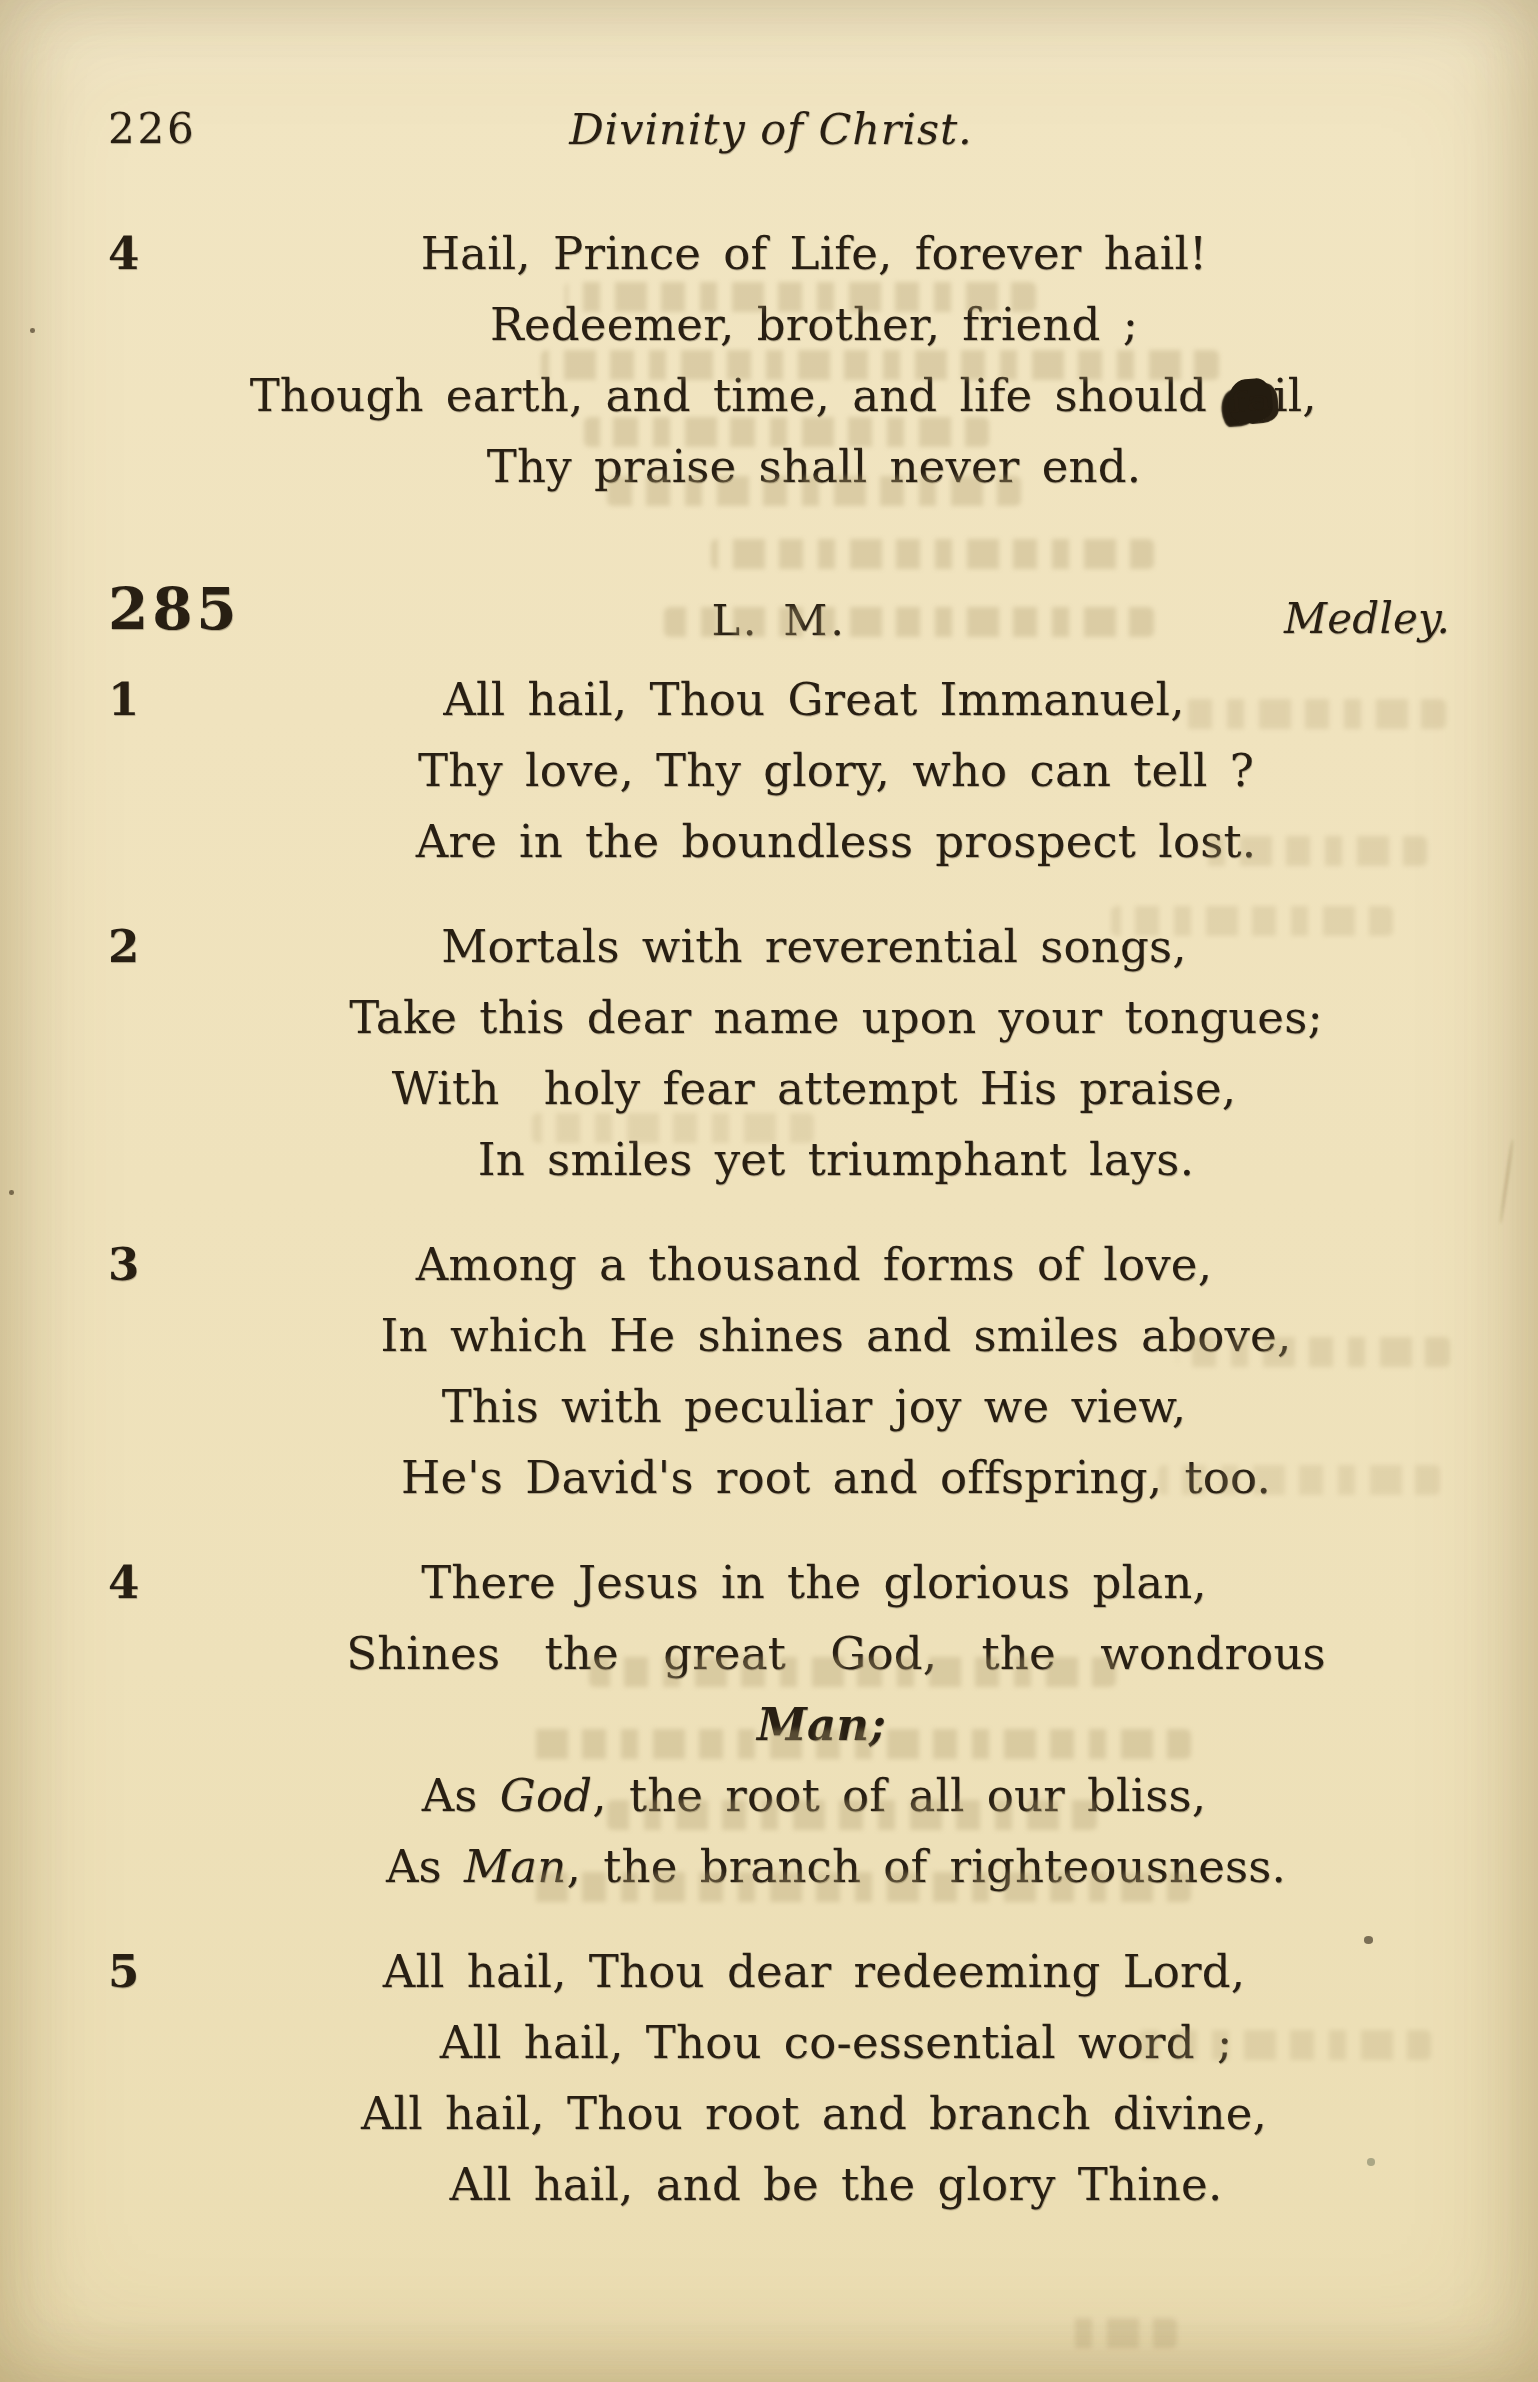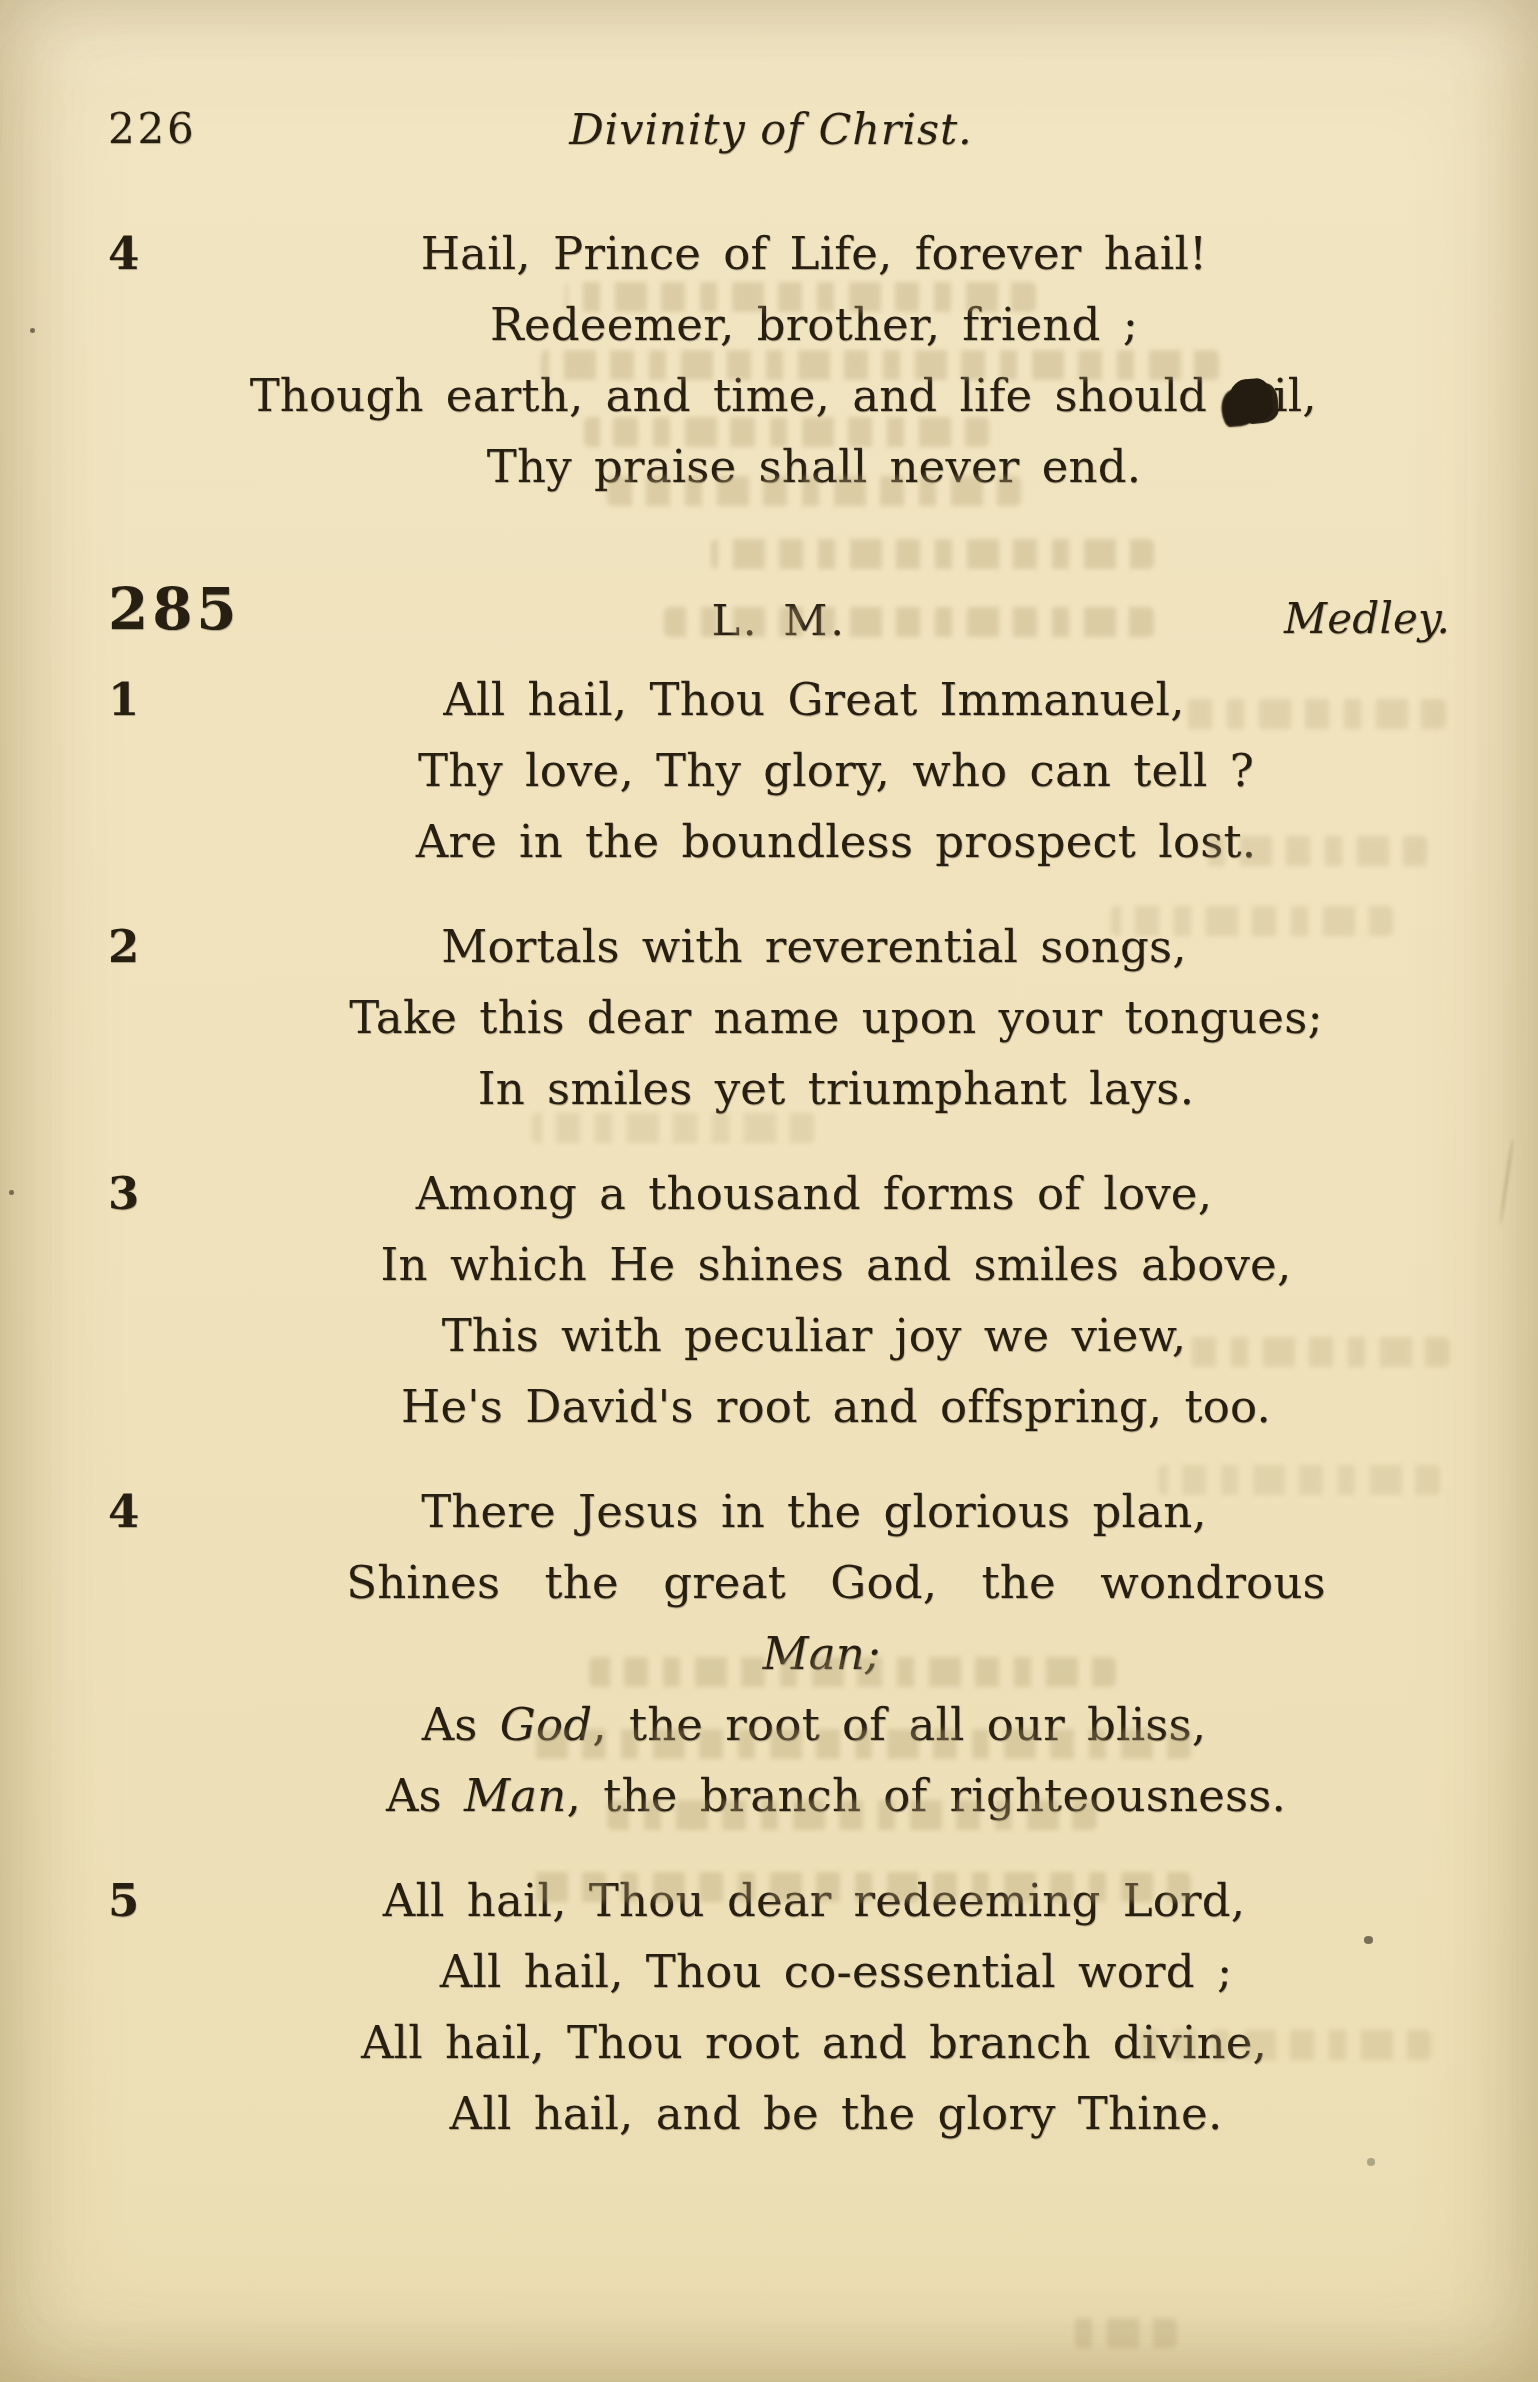--- a/index.html
+++ b/index.html
@@ -27,21 +27,21 @@
   
   .body-text{
     position:absolute;top:218px;left:108px;right:89px;
     font-size:45px;line-height:71px;word-spacing:.17em;letter-spacing:0.2px;
   }
   .verse{position:relative;margin:0 0 34px 0;}
   .verse-num{position:absolute;left:0;top:0;font-weight:bold;}
   .l{white-space:pre;text-align:center;}
   .ia{margin-left:70px;}   
   .ib{margin-left:114px;}  
-  .ic{margin-left:85px;}  
+  .ic{margin-left:85px;font-weight:bold;}  
   .if{margin-left:8.5px;}    
   .it{font-style:italic;}
   
   .hymn-head{position:relative;margin:68px 0 15px 0;height:79px;}
   .hymn-no{font-size:58px;font-weight:bold;letter-spacing:3.8px;line-height:79px;white-space:pre;}
   .hymn-meter{position:absolute;left:50%;top:15px;transform:translateX(-50%);
     font-size:43px;letter-spacing:2.8px;white-space:pre;}
   .hymn-attr{position:absolute;right:0;top:13px;font-style:italic;font-size:42px;white-space:pre;}
   
   .blot{
@@ -93,20 +93,21 @@
       <span class="verse-num txt">1</span>
       <div class="l ia txt">All hail, Thou Great Immanuel,</div>
       <div class="l ib txt">Thy love, Thy glory, who can tell ?</div>
       <div class="l ib txt">Are in the boundless prospect lost.</div>
     </div>
 
     <div class="verse">
       <span class="verse-num txt">2</span>
       <div class="l ia txt">Mortals with reverential songs,</div>
       <div class="l ib txt">Take this dear name upon your tongues;</div>
+      <div class="l ia txt">With  holy fear attempt His praise,</div>
       <div class="l ib txt">In smiles yet triumphant lays.</div>
     </div>
 
     <div class="verse">
       <span class="verse-num txt">3</span>
       <div class="l ia txt">Among a thousand forms of love,</div>
       <div class="l ib txt">In which He shines and smiles above,</div>
       <div class="l ia txt">This with peculiar joy we view,</div>
       <div class="l ib txt">He's David's root and offspring, too.</div>
     </div>

